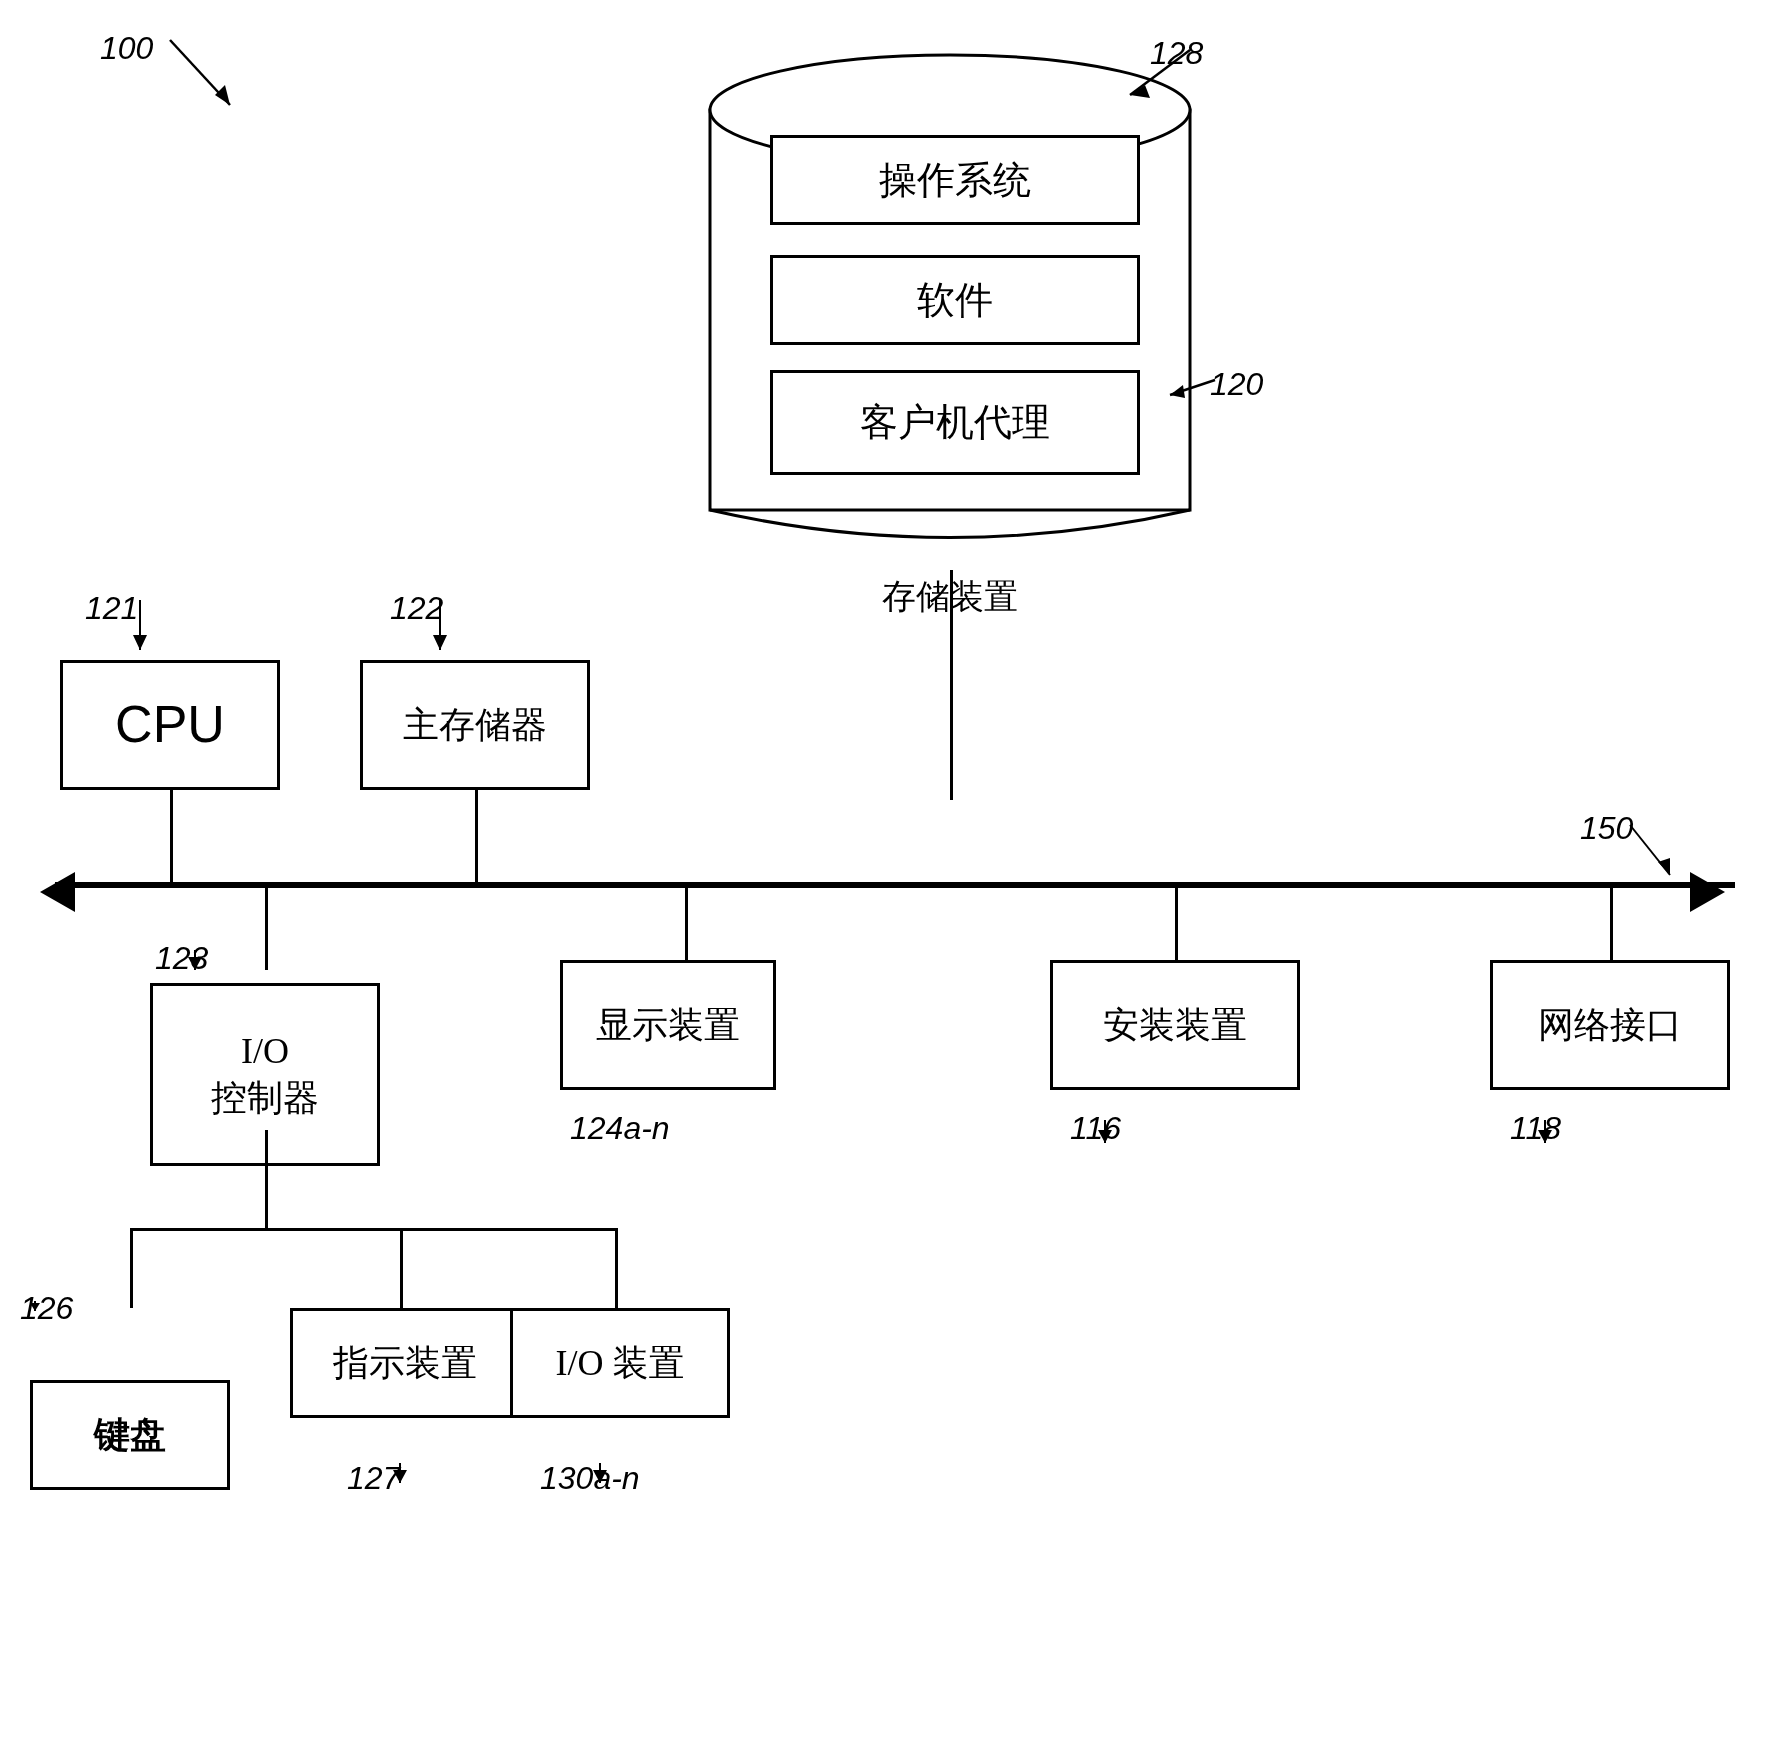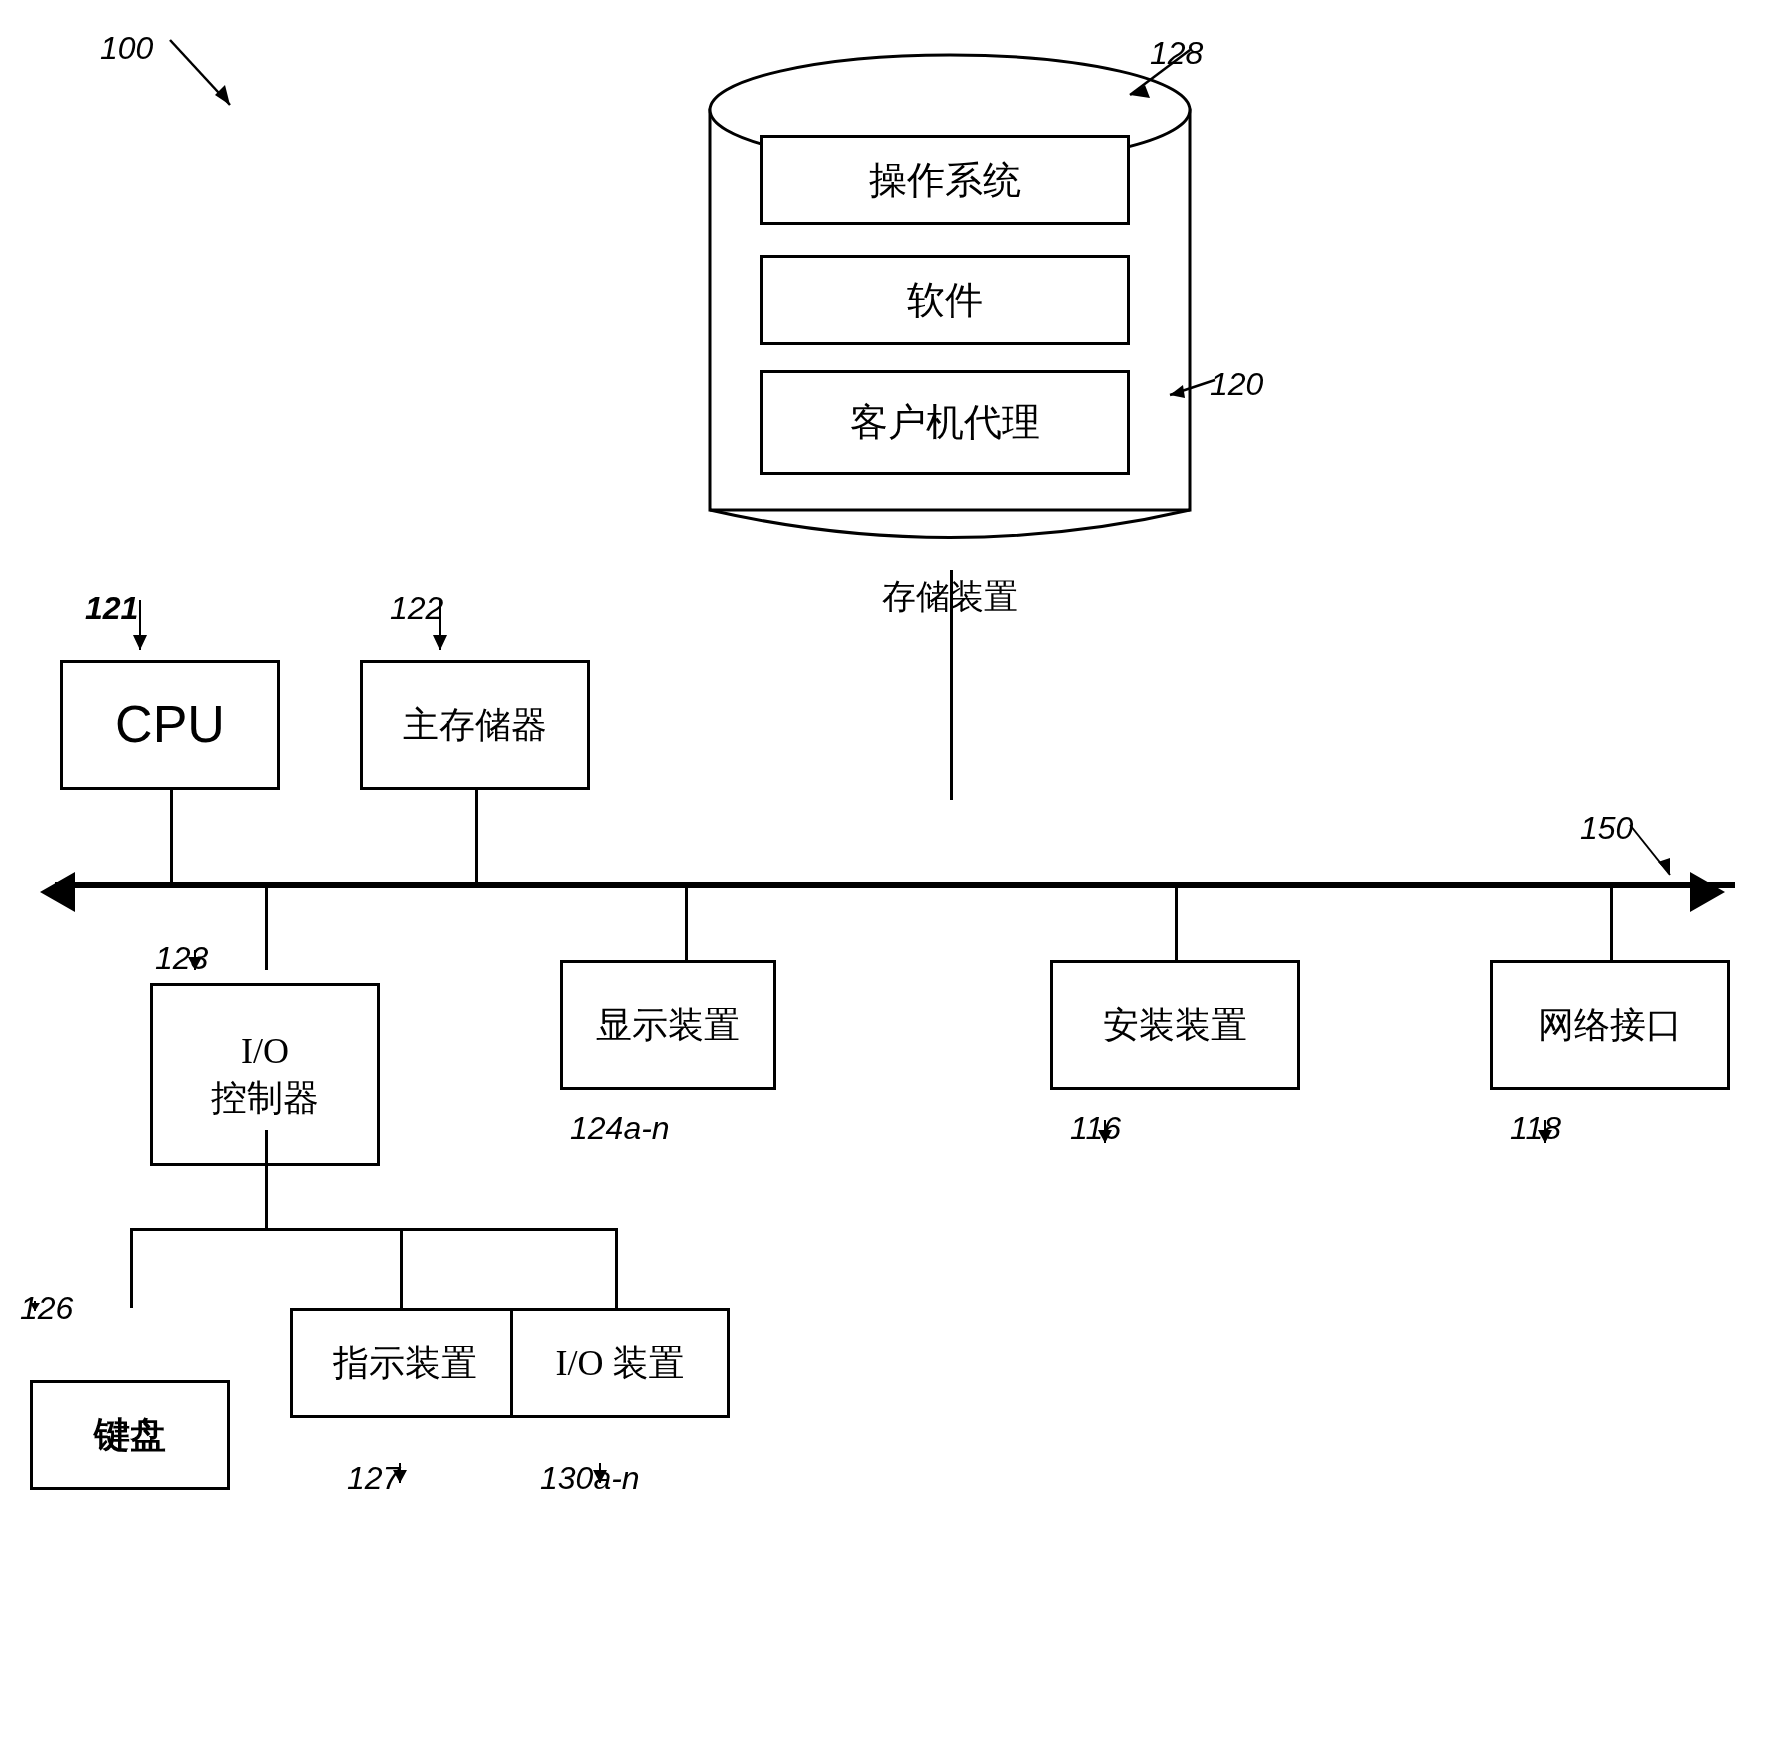--- a/index.html
+++ b/index.html
@@ -97,20 +97,21 @@
 
     
     .storage-inner-box {
       position: absolute;
       border: 3px solid #000;
       background: #fff;
       display: flex;
       align-items: center;
       justify-content: center;
       font-size: 38px;
+      margin-left: 10px;
     }
   </style>
 </head>
 <body>
 
 <div class="diagram-container">
 
   <div class="ref-label" style="top:30px; left:100px;font-style:italic;">100</div>
 
   <svg style="position:absolute; top:30px; left:140px;" width="120" height="100">
@@ -153,21 +154,21 @@
   <div class="ref-label" style="top:366px; left:1210px;">120</div>
   <svg style="position:absolute; top:370px; left:1155px;" width="80" height="40">
     <line x1="60" y1="10" x2="15" y2="25" stroke="#000" stroke-width="2.5"></line>
     <polygon points="15,25 28,15 30,28" fill="#000"></polygon>
   </svg>
 
   <div class="box" style="top:660px; left:60px; width:220px; height:130px; font-size:52px; font-family:Arial,sans-serif;align-items:center;">
     <span>CPU</span>
   </div>
 
-  <div class="ref-label" style="top:590px; left:85px;font-weight:bold;">121</div>
+  <div class="ref-label" style="top:590px; left:85px;">121</div>
   <svg style="position:absolute; top:595px; left:130px;" width="60" height="70">
     <line x1="10" y1="5" x2="10" y2="55" stroke="#000" stroke-width="2"></line>
     <polygon points="10,55 3,40 17,40" fill="#000"></polygon>
   </svg>
 
   <div class="box" style="top:660px; left:360px; width:230px; height:130px;">
     <span>主存储器</span>
   </div>
 
   <div class="ref-label" style="top:590px; left:390px;">122</div>

